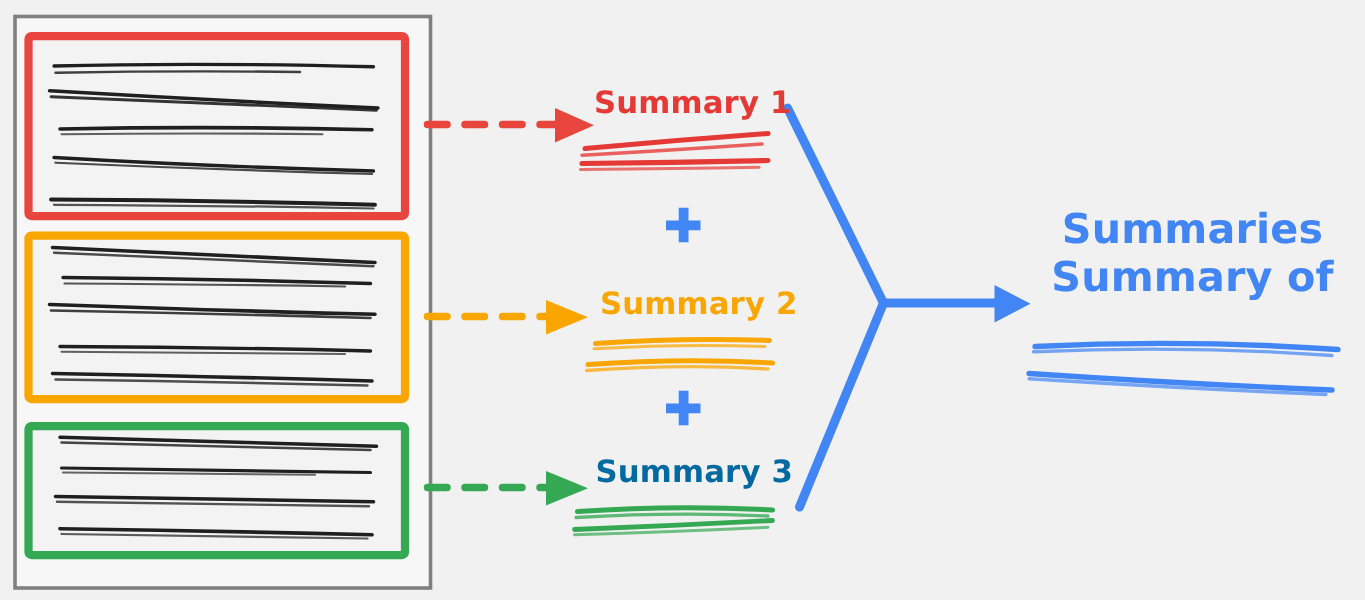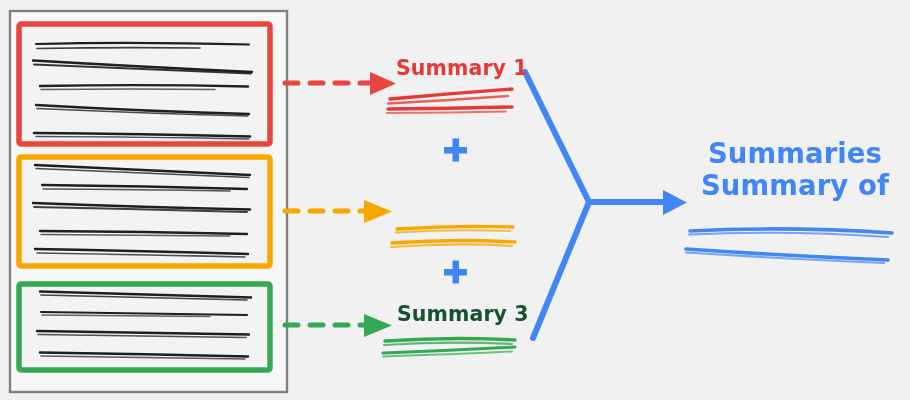--- a/index.html
+++ b/index.html
@@ -38,21 +38,21 @@
     letter-spacing: 0.1px;
   }
 
   .summary-label {
     font-size: 20.5px;
     line-height: 1;
   }
 
   #summary-1-label { left: 396px; top: 58px; color: #e53935; }
   #summary-2-label { left: 400px; top: 192px; color: #f9a601; }
-  #summary-3-label { left: 397px; top: 304px; color: #14532d; }
+  #summary-3-label { left: 397px; top: 304px; color: #0369a1; }
 
   #final-label {
     left: 700px;
     top: 137px;
     width: 190px;
     text-align: center;
     font-size: 27.5px;
     line-height: 1.18;
     color: #4285f4;
     font-weight: 600;
@@ -173,20 +173,21 @@
       <path d="M690 231 Q790 226 892 233" stroke-width="3.6"></path>
       <path d="M689 234.5 Q790 230 888 237" stroke-width="2.2" opacity="0.72"></path>
       <path d="M686 249 Q790 256 888 260" stroke-width="3.6"></path>
       <path d="M686 252.5 Q790 259 884 263" stroke-width="2.2" opacity="0.7"></path>
     </g>
 
   </svg>
 
   <div class="label-text summary-label" id="summary-1-label">Summary 1</div>
 
+  <div class="label-text summary-label" id="summary-2-label">Summary 2</div>
 
   <div class="label-text summary-label" id="summary-3-label">Summary 3</div>
 
   <div class="label-text" id="final-label">
     <span class="final-line">Summaries</span>
     <span class="final-line">Summary of</span>
   </div>
 
 </div>
 

